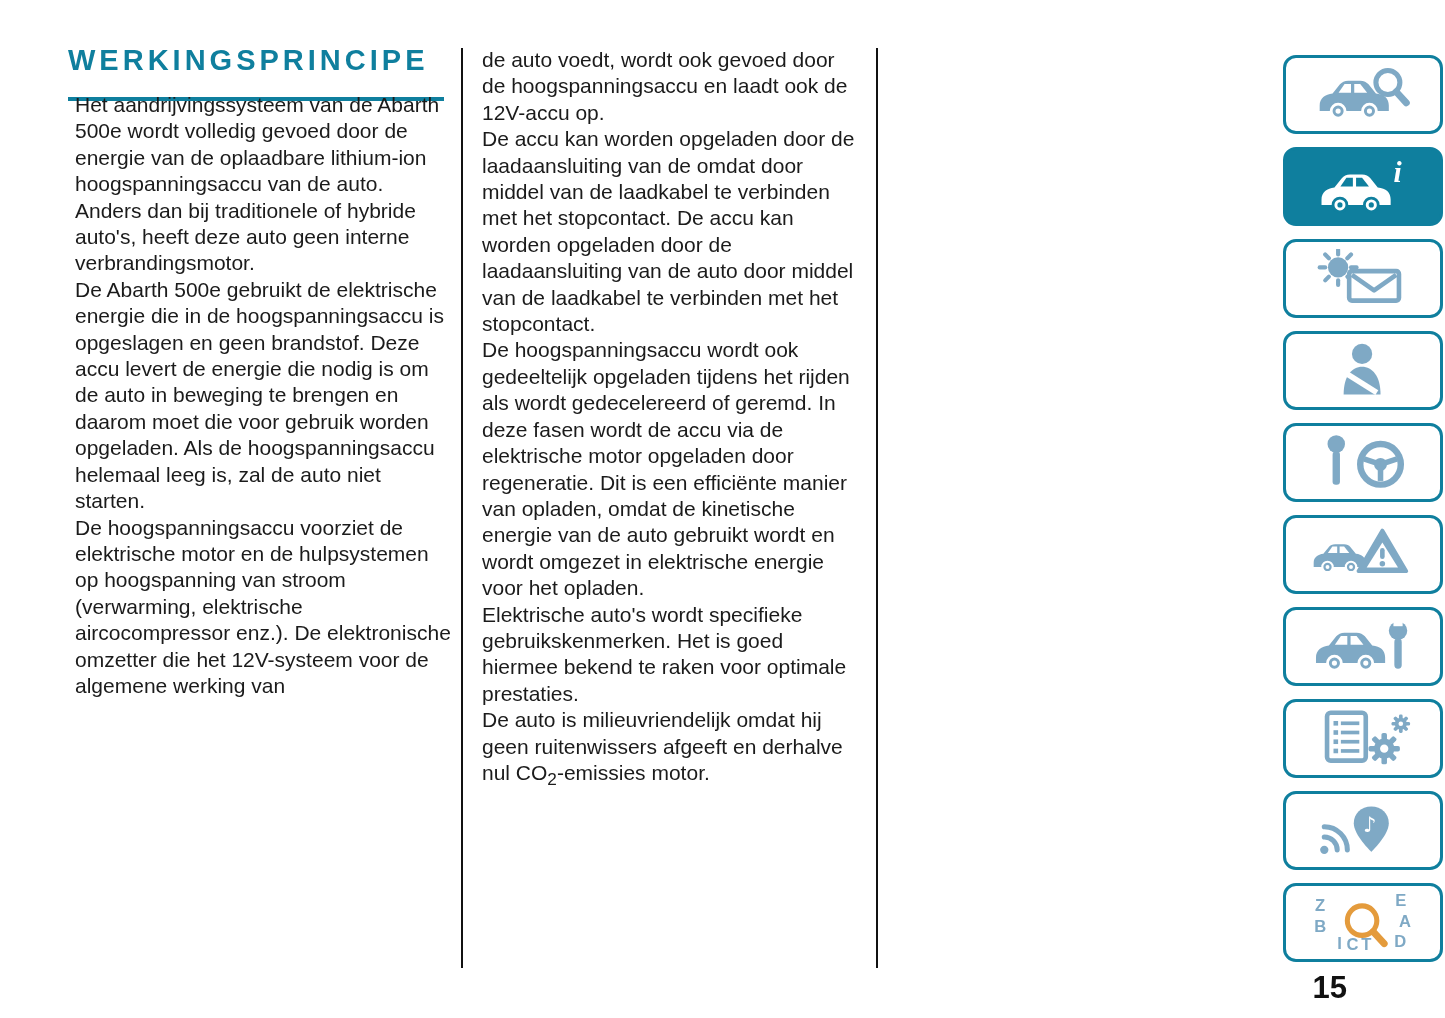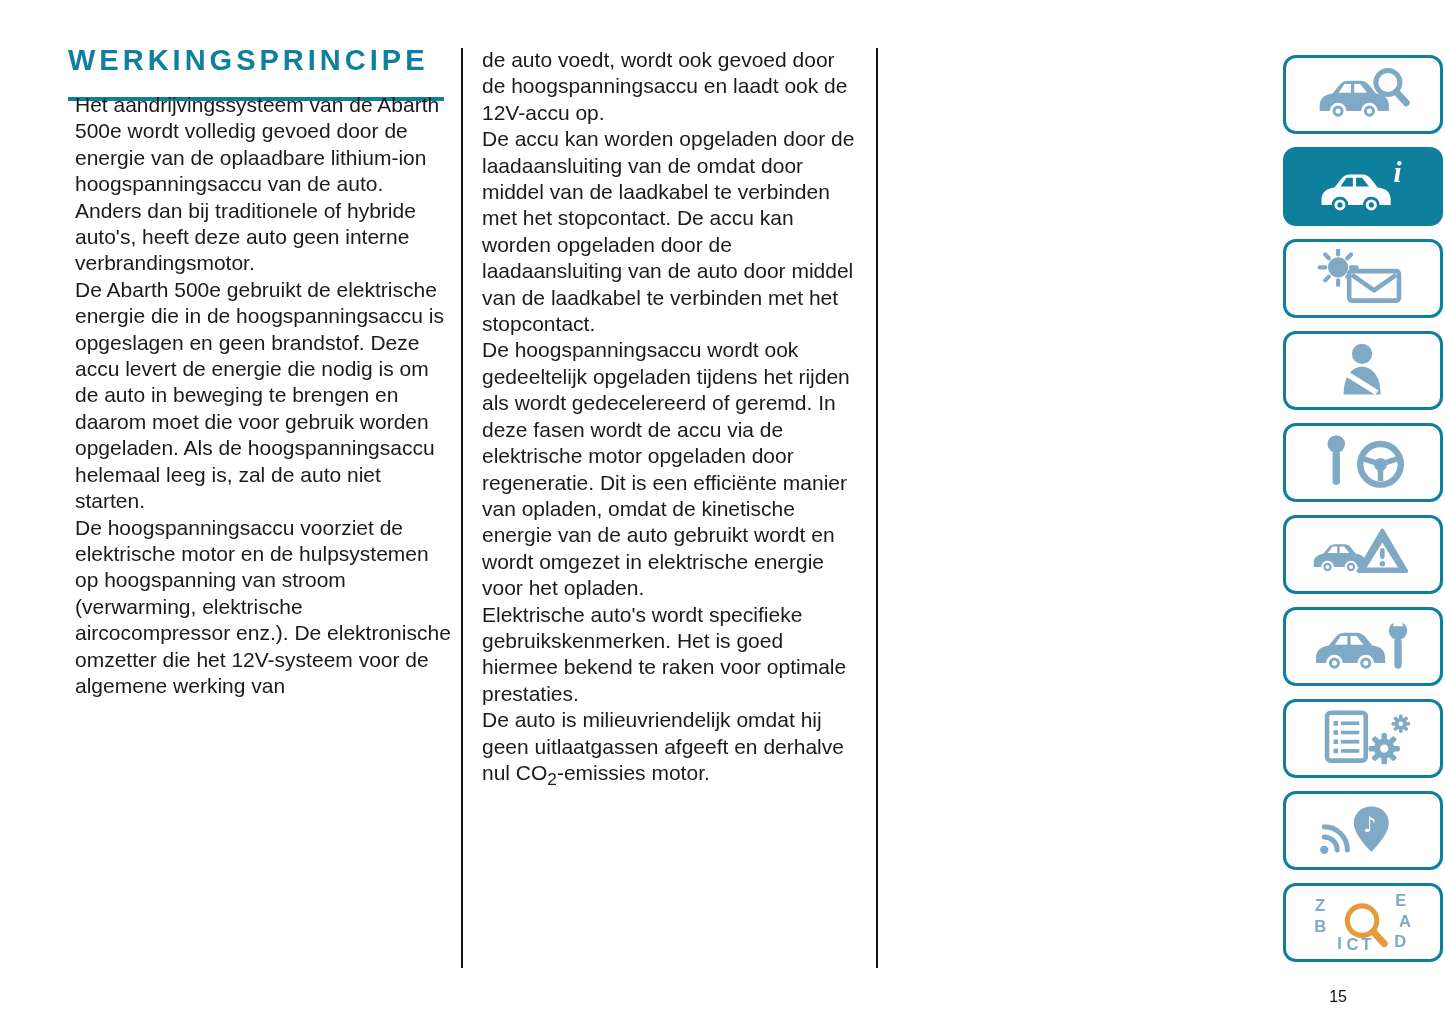--- a/index.html
+++ b/index.html
@@ -55,21 +55,21 @@
   }
   .nav-btn.active {
     --bg: var(--accent, #0F7F9E);
     background: var(--bg);
     color: #ffffff;
   }
   .nav-btn svg { width: 102px; height: 59px; display: block; fill: currentColor; }
 
   .page-number {
     position: absolute; right: 98px; bottom: 12px;
-    font-size: 16px; font-weight: normal; color: #111;
+    font-size: 31px; font-weight: bold; color: #111;
   }
 </style>
 </head>
 <body>
 
 <svg width="0" height="0" style="position:absolute" aria-hidden="true">
   <defs>
     <g id="car-shape">
       <path d="M2 36 c0 -8 6 -12 14 -13 l8 -10 c2 -2.5 5 -4 9 -4 h13 c4 0 7 1.5 9 4 l8 10 c9 1 14 5 14 13 v6 h-75 z"></path>
       <path d="M29 12.5 l-6.5 9.5 h13.5 v-9.5 z" fill="var(--bg, #fff)"></path>
@@ -92,21 +92,21 @@
     <p>De hoogspanningsaccu voorziet de elektrische motor en de hulpsystemen op hoogspanning van stroom (verwarming, elektrische aircocompressor enz.). De elektronische omzetter die het 12V-systeem voor de algemene werking van</p>
   </div>
 
   <div class="divider divider-1"></div>
 
   <div class="col col-right">
     <p>de auto voedt, wordt ook gevoed door de hoogspanningsaccu en laadt ook de 12V-accu op.</p>
     <p>De accu kan worden opgeladen door de laadaansluiting van de omdat door middel van de laadkabel te verbinden met het stopcontact. De accu kan worden opgeladen door de laadaansluiting van de auto door middel van de laadkabel te verbinden met het stopcontact.</p>
     <p>De hoogspanningsaccu wordt ook gedeeltelijk opgeladen tijdens het rijden als wordt gedecelereerd of geremd. In deze fasen wordt de accu via de elektrische motor opgeladen door regeneratie. Dit is een efficiënte manier van opladen, omdat de kinetische energie van de auto gebruikt wordt en wordt omgezet in elektrische energie voor het opladen.</p>
     <p>Elektrische auto's wordt specifieke gebruikskenmerken. Het is goed hiermee bekend te raken voor optimale prestaties.</p>
-    <p><span>De auto is milieuvriendelijk omdat hij geen uitlaatgassen afgeeft en derhalve nul CO</span><sub>2</sub><span>-emissies motor.</span></p>
+    <p><span>De auto is milieuvriendelijk omdat hij geen ruitenwissers afgeeft en derhalve nul CO</span><sub>2</sub><span>-emissies motor.</span></p>
   </div>
 
   <div class="divider divider-2"></div>
 
   <nav class="sidebar">
       <div class="nav-btn">
         <svg viewBox="0 0 110 64">
     <use href="#car-shape" x="6" y="8"></use>
     <circle cx="82" cy="19" r="13" fill="var(--bg, #fff)" stroke="currentColor" stroke-width="5.5"></circle>
     <line x1="91" y1="29" x2="102" y2="41" stroke="currentColor" stroke-width="7.5" stroke-linecap="round"></line>

